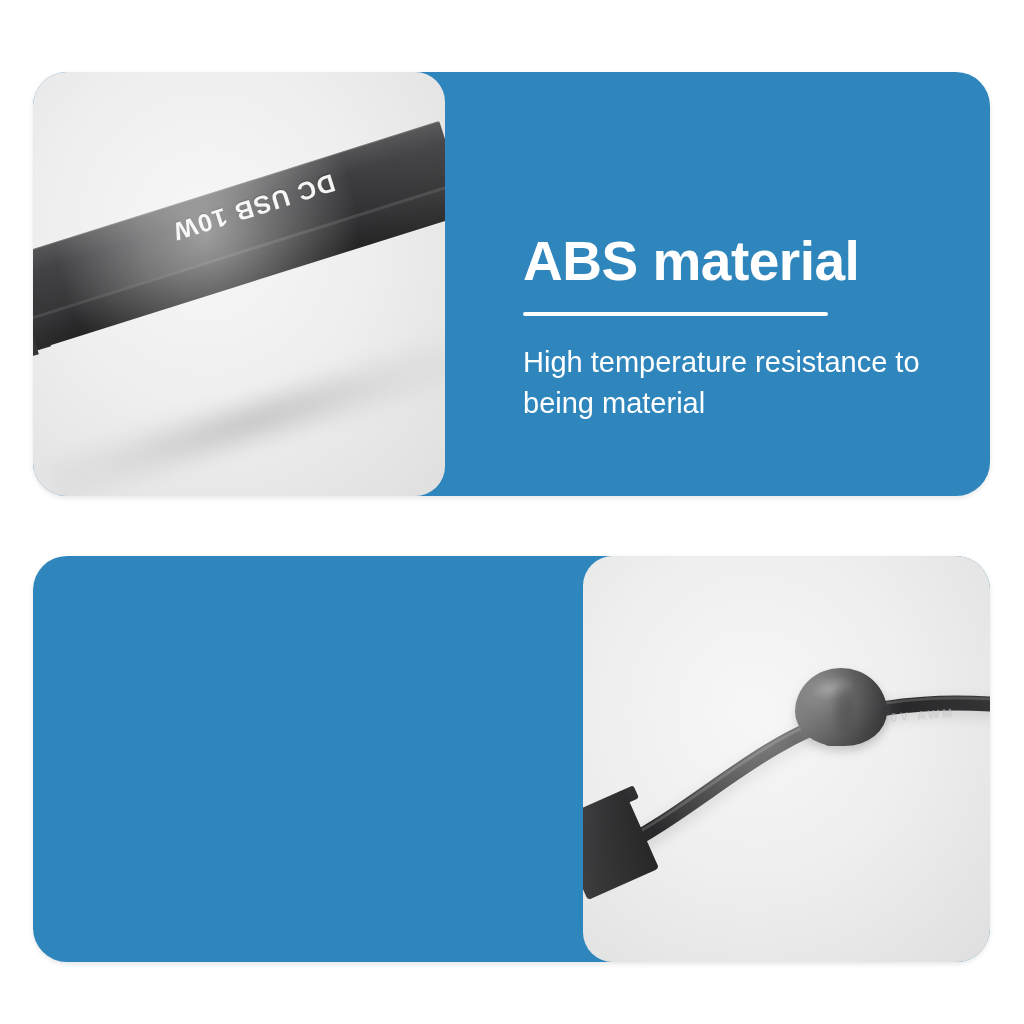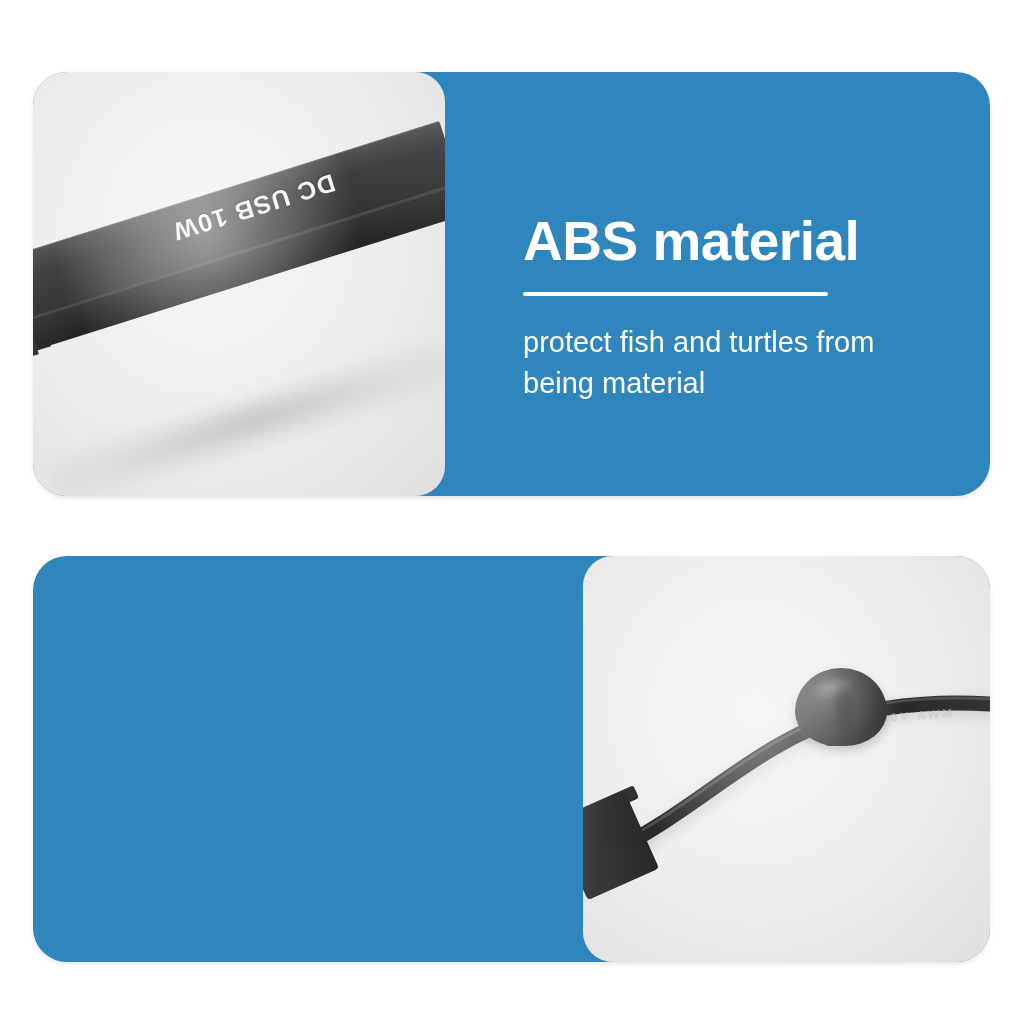--- a/index.html
+++ b/index.html
@@ -55,21 +55,21 @@
     content: "";
     position: absolute; inset: 0;
     background: radial-gradient(ellipse at 42% 38%,
                 rgba(255,255,255,0.55) 0%,
                 rgba(255,255,255,0.12) 45%,
                 rgba(190,190,190,0.30) 100%);
     pointer-events: none;
   }
 
   
-  .textblock { position: absolute; color: #ffffff; }
+  .textblock { position: absolute; color: #ffffff; margin-top: 20px; }
 
   #text-1 { left: 490px; top: 140px; width: 470px; }
 
   .headline {
     font-size: 55px;
     font-weight: 700;
     letter-spacing: -0.5px;
     line-height: 1.06;
     color: #ffffff;
     white-space: nowrap;
@@ -276,21 +276,21 @@
         <div class="bar-legend">DC USB 10W</div>
       </div>
 
       <div id="heater-shadow"></div>
     </div>
 
     <div class="textblock" id="text-1">
       <h2 class="headline">ABS material</h2>
       <div class="rule"></div>
       <p class="body">
-        <span class="body-line">protect fish and turtles from</span>
+        <span class="body-line">High temperature resistance to</span>
         <span class="body-line">being material</span>
       </p>
     </div>
 
   </section>
 
   <section class="panel" id="panel-2">
 
     <div class="photo" id="photo-2">
       <div id="cup-scene">

